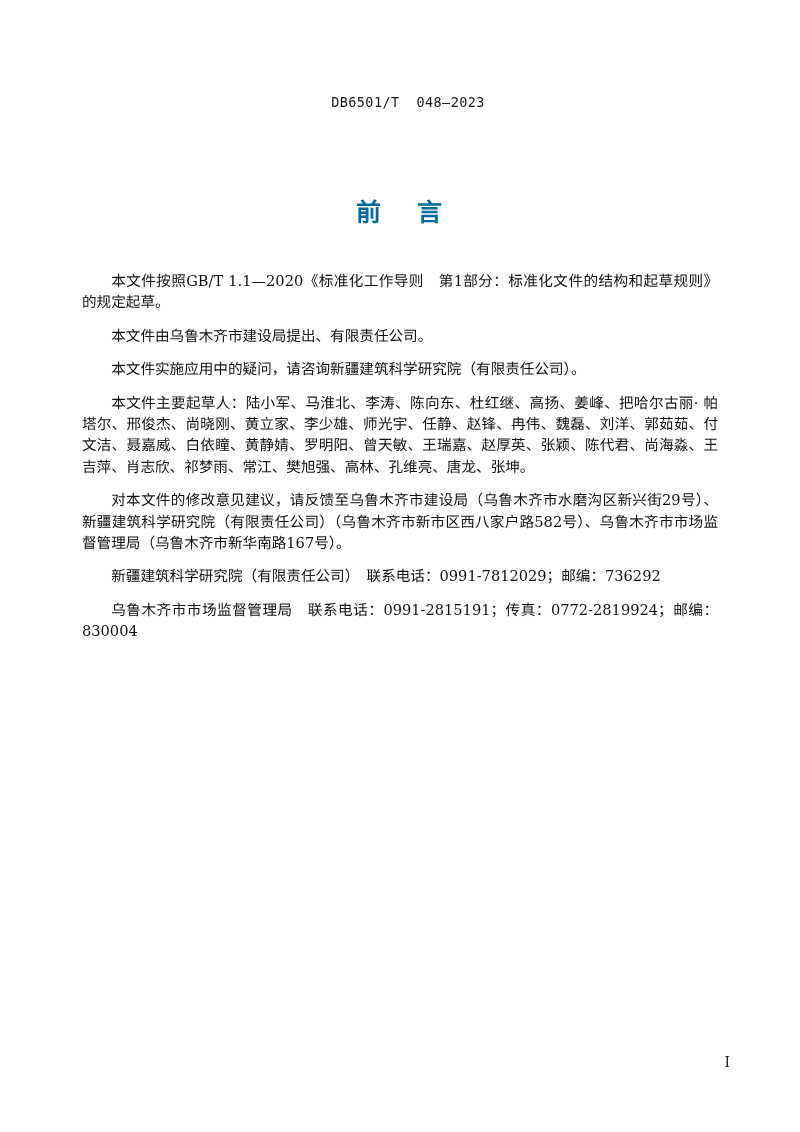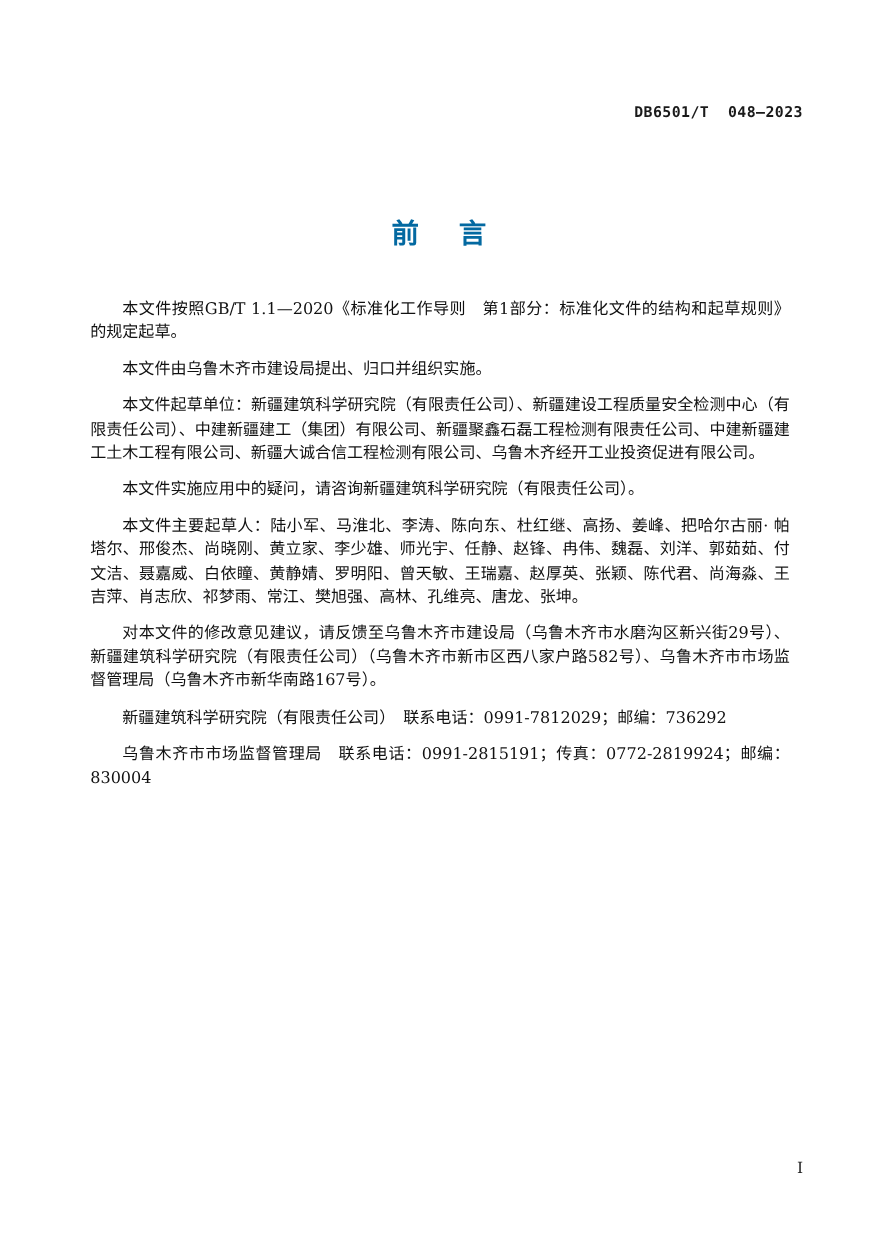--- a/index.html
+++ b/index.html
@@ -25,23 +25,22 @@
   }
 
   
   .header {
     position: absolute;
     top: 92px;
     left: 86px;
     right: 70px;
     height: 20px;
     display: flex;
-    justify-content: flex-end;
+    justify-content: center;
     align-items: center;
-    font-weight: bold;
   }
   .header-code {
     font-family: "DejaVu Sans Mono", "Liberation Mono", monospace;
     font-size: 13.5px;
     letter-spacing: 0.4px;
     color: #1a1a1a;
     white-space: pre;
   }
 
   
@@ -104,22 +103,21 @@
   <div class="header">
     <span class="header-code">DB6501/T  048—2023</span>
   </div>
 
   <div class="doc-title">
     <span>前</span><span class="gap"></span><span>言</span>
   </div>
 
   <div class="content">
     <p class="para">本文件按照GB/T 1.1—2020《标准化工作导则　第1部分：标准化文件的结构和起草规则》的规定起草。</p>
-    <p class="para">本文件由乌鲁木齐市建设局提出、归口并组织实施。</p>
-    <p class="para">本文件起草单位：新疆建筑科学研究院（有限责任公司）、新疆建设工程质量安全检测中心（有限责任公司）、中建新疆建工（集团）有限公司、新疆聚鑫石磊工程检测有限责任公司、中建新疆建工土木工程有限公司、新疆大诚合信工程检测有限公司、乌鲁木齐经开工业投资促进有限公司。</p>
+    <p class="para">本文件由乌鲁木齐市建设局提出、有限责任公司。</p>
     <p class="para">本文件实施应用中的疑问，请咨询新疆建筑科学研究院（有限责任公司）。</p>
     <p class="para">本文件主要起草人：陆小军、马淮北、李涛、陈向东、杜红继、高扬、姜峰、把哈尔古丽· 帕塔尔、邢俊杰、尚晓刚、黄立家、李少雄、师光宇、任静、赵锋、冉伟、魏磊、刘洋、郭茹茹、付文洁、聂嘉威、白依瞳、黄静婧、罗明阳、曾天敏、王瑞嘉、赵厚英、张颖、陈代君、尚海淼、王吉萍、肖志欣、祁梦雨、常江、樊旭强、高林、孔维亮、唐龙、张坤。</p>
     <p class="para">对本文件的修改意见建议，请反馈至乌鲁木齐市建设局（乌鲁木齐市水磨沟区新兴街29号）、新疆建筑科学研究院（有限责任公司）（乌鲁木齐市新市区西八家户路582号）、乌鲁木齐市市场监督管理局（乌鲁木齐市新华南路167号）。</p>
     <p class="para">新疆建筑科学研究院（有限责任公司）　联系电话：0991-7812029；邮编：736292</p>
     <p class="para">乌鲁木齐市市场监督管理局　联系电话：0991-2815191；传真：0772-2819924；邮编：830004</p>
   </div>
 
   <div class="footer">
     <span class="page-number">I</span>
   </div>

